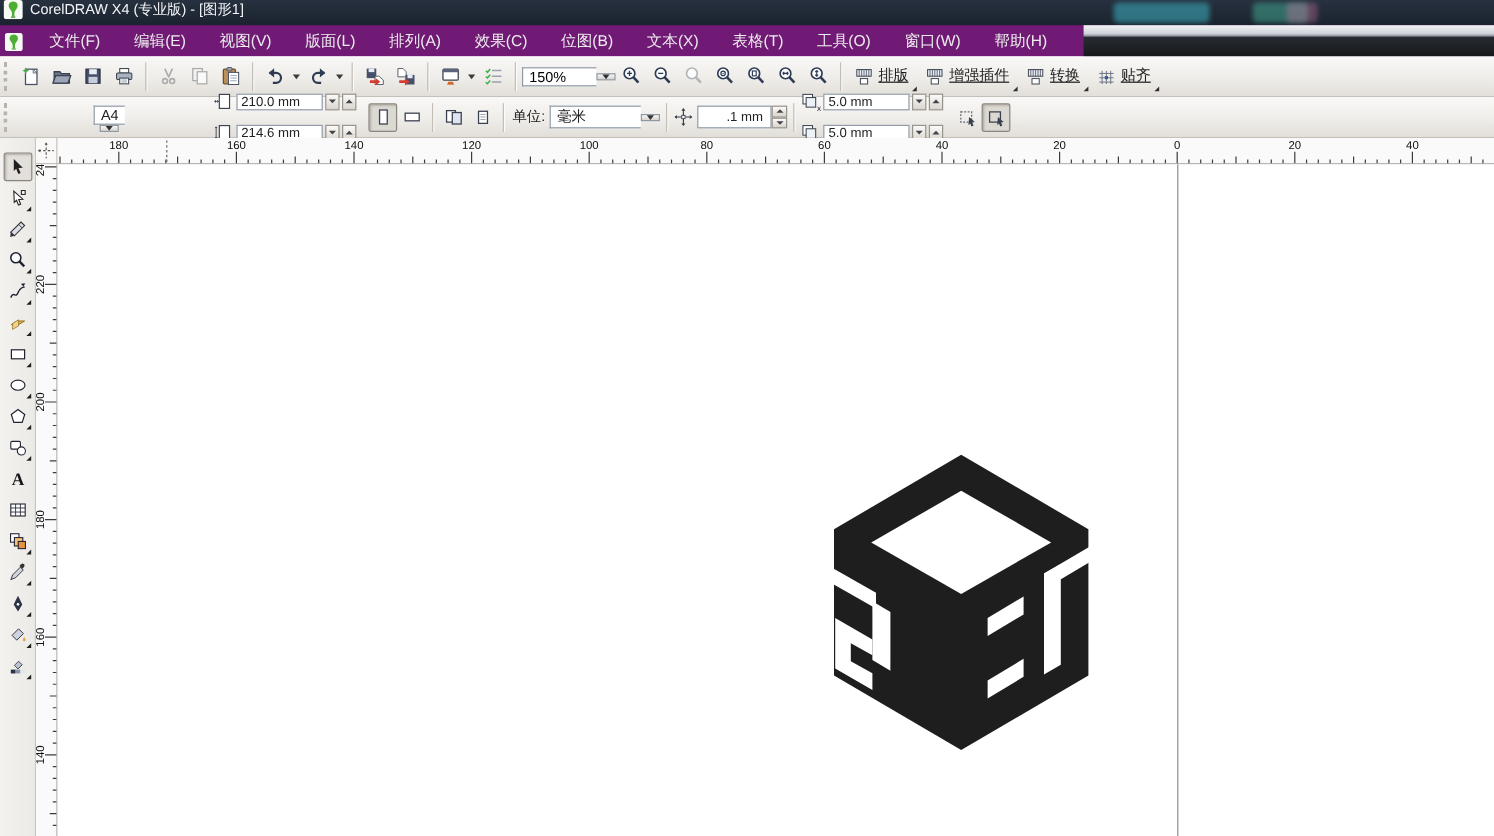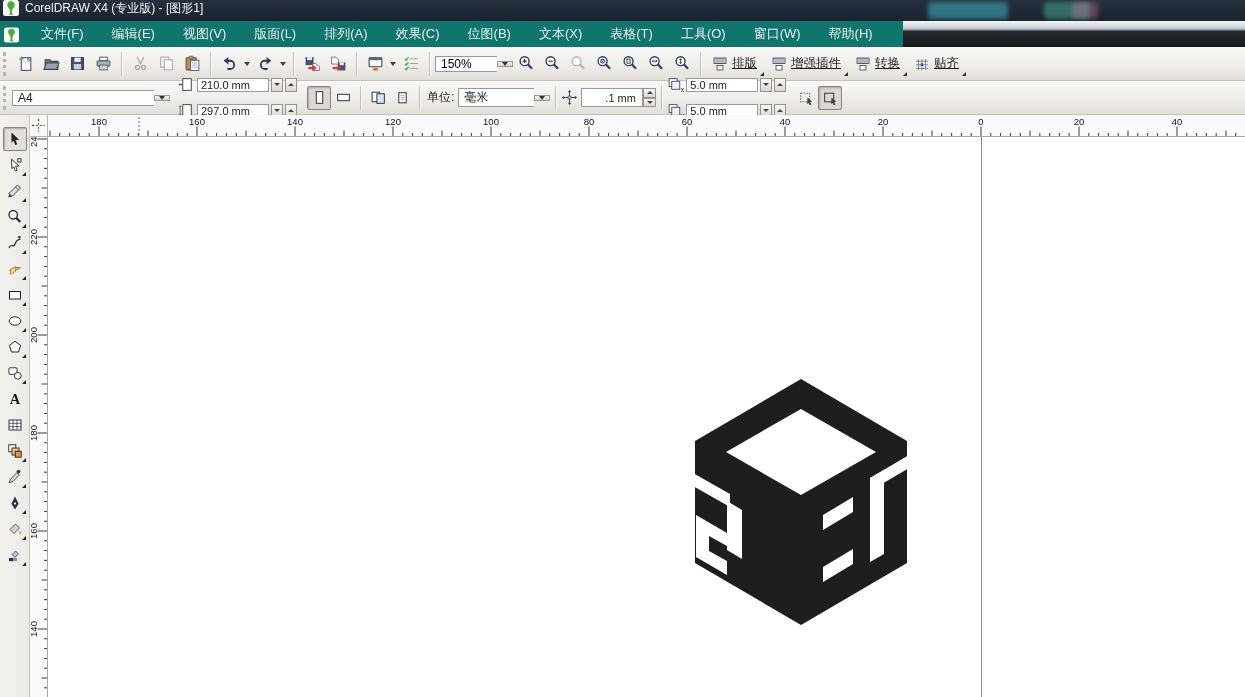--- a/index.html
+++ b/index.html
@@ -12,21 +12,21 @@
     background:linear-gradient(180deg,#27313f 0%,#1b2430 55%,#131b26 100%);
     display:flex; align-items:flex-start; color:#f2f4f7; font-size:12px; }
   .titlebar .appico { width:16px; height:16px; margin:0 6px 0 3px; }
   .title-blob { position:absolute; top:2px; height:17px; border-radius:4px; filter:blur(2px); }
   .blob1 { left:928px; width:80px; background:rgba(62,178,195,.55); }
   .blob2 { left:1044px; width:46px; background:rgba(70,190,160,.45); }
   .blob3 { left:1072px; width:26px; background:rgba(215,120,165,.35); }
 
   
   .menubar { position:absolute; left:0; top:21px; right:0; height:26px;
-    background:#0f766e; display:flex; align-items:center; color:#ececec; font-size:13px; }
+    background:#701a75; display:flex; align-items:center; color:#ececec; font-size:13px; }
   .menubar .appico { width:15px; height:15px; margin:0 8px 0 4px; }
   .menu-item { padding:4px 14px; cursor:default; }
   .menu-right { position:absolute; left:903px; top:0; right:0; height:26px;
     background:linear-gradient(180deg,#f2f3f5 0,#ced3d9 7px,#8d939d 9px,#272b31 10px,#16181c 100%); }
 
   
   .bar { position:absolute; left:0; right:0; display:flex; align-items:center;
     background:linear-gradient(180deg,#f9f8f7 0%,#efede9 55%,#e2dfda 100%);
     border-bottom:1px solid #c5c1ba; }
   .toolbar { top:47px; height:34px; }
@@ -368,21 +368,21 @@
             <path d="M2 5.2h12M2 8.8h12M2 12.4h12M4.4 3v11M8 3v11M11.6 3v11" stroke="#6a7282" stroke-width=".8"></path>
             <rect x="6.7" y="7.4" width="2.6" height="2.6" fill="#3558a8"></rect>
           </svg>
         </span>
         <span>贴齐</span>
       </span>
     </div>
 
   <div class="bar propbar">
     <span class="grip"></span>
-    <span class="combo" style="width:158px;margin-right:8px;">
+    <span class="combo" style="width:158px;margin-right:8px;flex-direction:column;">
       <span class="cfield" style="flex:1">A4</span>
       <span class="cdrop"></span>
     </span>
     <span class="stack" style="margin-right:10px;">
       <span class="mini-row">
         <span class="ico">
             <svg viewBox="0 0 16 16" width="17" height="17">
               <rect x="4.5" y="2.5" width="8" height="11" fill="#fff" stroke="#39404e" stroke-width=".9"></rect>
               <path d="M.8 8h3M.8 8l1-.9M.8 8l1 .9M3.8 8l-1-.9M3.8 8l-1 .9" stroke="#39404e" stroke-width=".7" fill="none"></path>
             </svg>
@@ -391,21 +391,21 @@
         <span class="spin dn"></span>
         <span class="spin up"></span>
       </span>
       <span class="mini-row">
         <span class="ico">
             <svg viewBox="0 0 16 16" width="17" height="17">
               <rect x="4.5" y="2.5" width="8" height="11" fill="#fff" stroke="#39404e" stroke-width=".9"></rect>
               <path d="M2 3.5v9M2 3.5l-.9 1M2 3.5l.9 1M2 12.5l-.9-1M2 12.5l.9-1" stroke="#39404e" stroke-width=".7" fill="none"></path>
             </svg>
           </span>
-        <span class="pfield">297.0 mm</span>
+        <span class="pfield">214.6 mm</span>
         <span class="spin dn"></span>
         <span class="spin up"></span>
       </span>
     </span>
     <span class="pb-btn pressed">
         <span class="ico">
           <svg viewBox="0 0 16 16" width="17" height="17">
             <rect x="5" y="2.5" width="6" height="11" fill="#fff" stroke="#39404e"></rect>
           </svg>
         </span>

